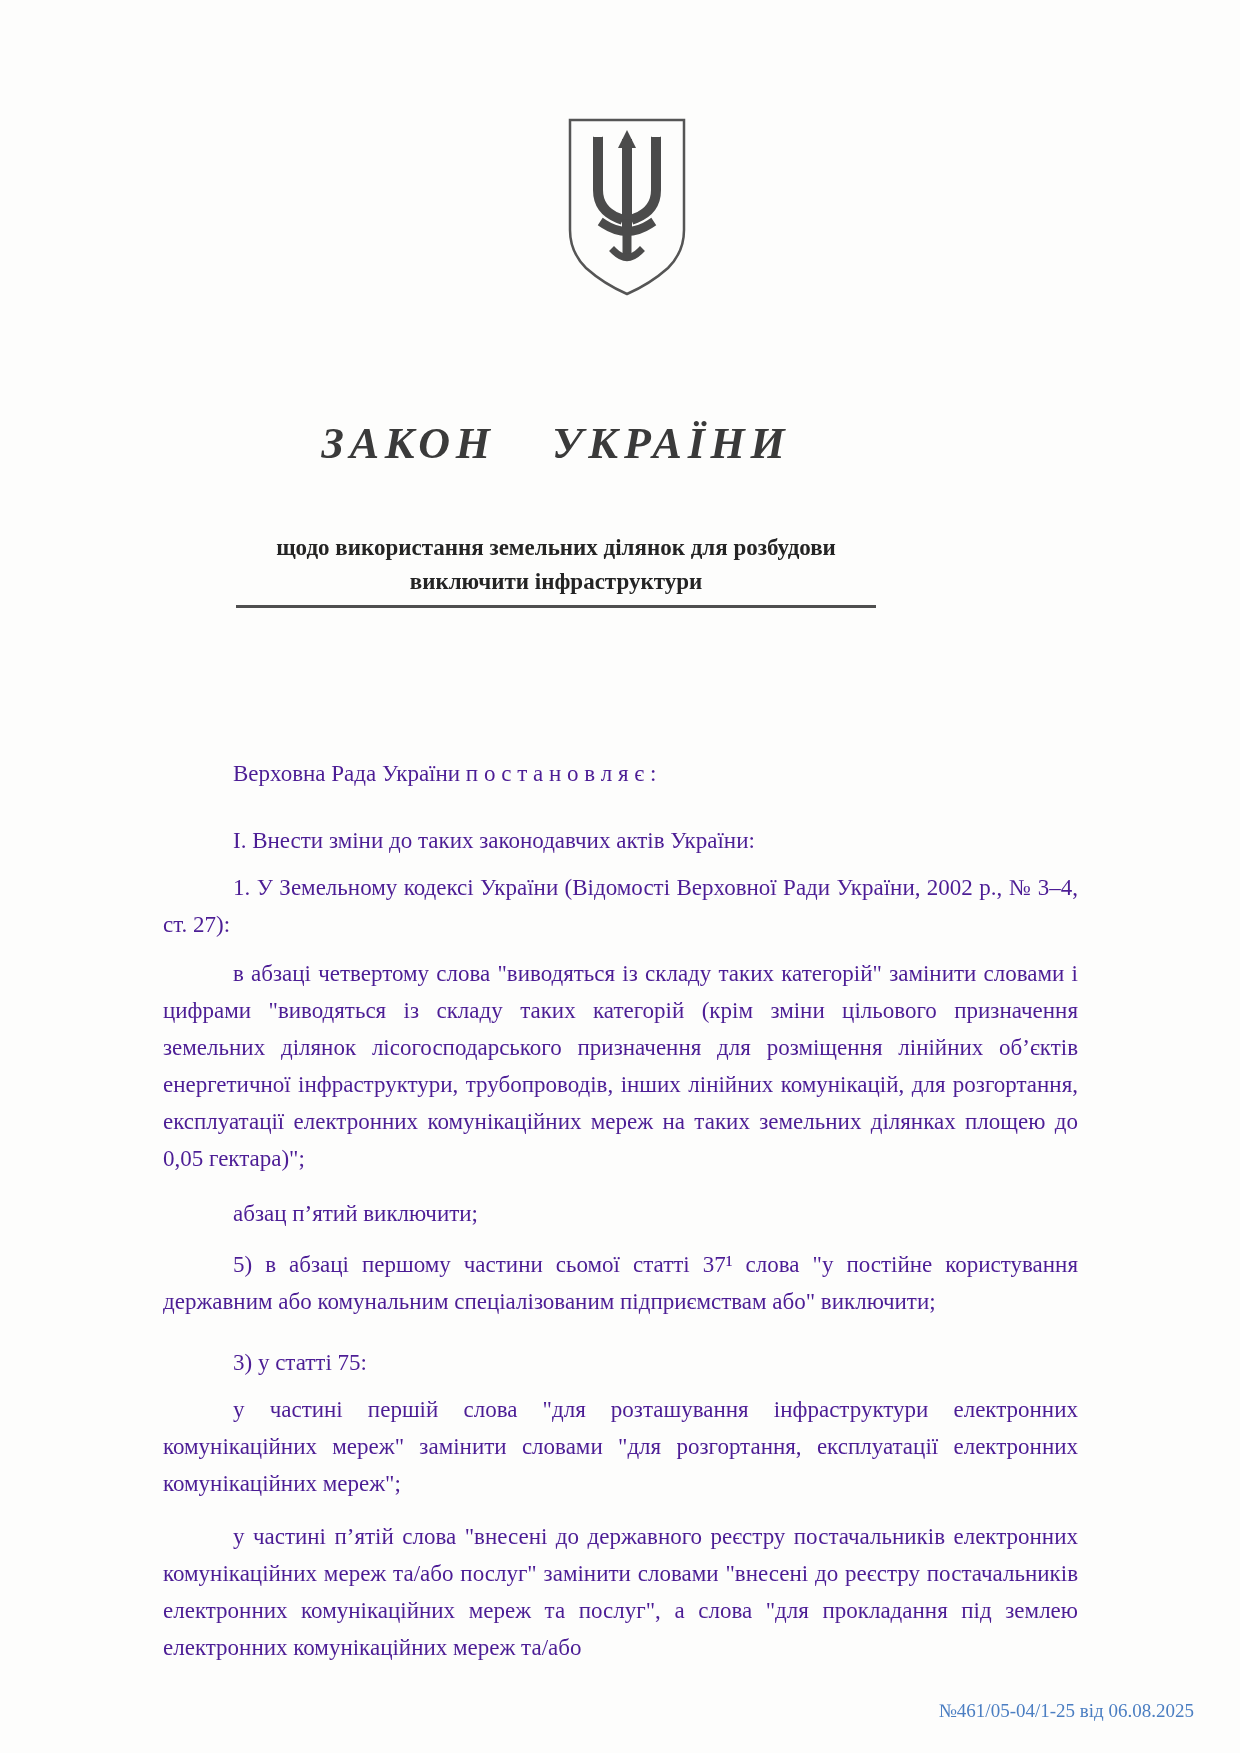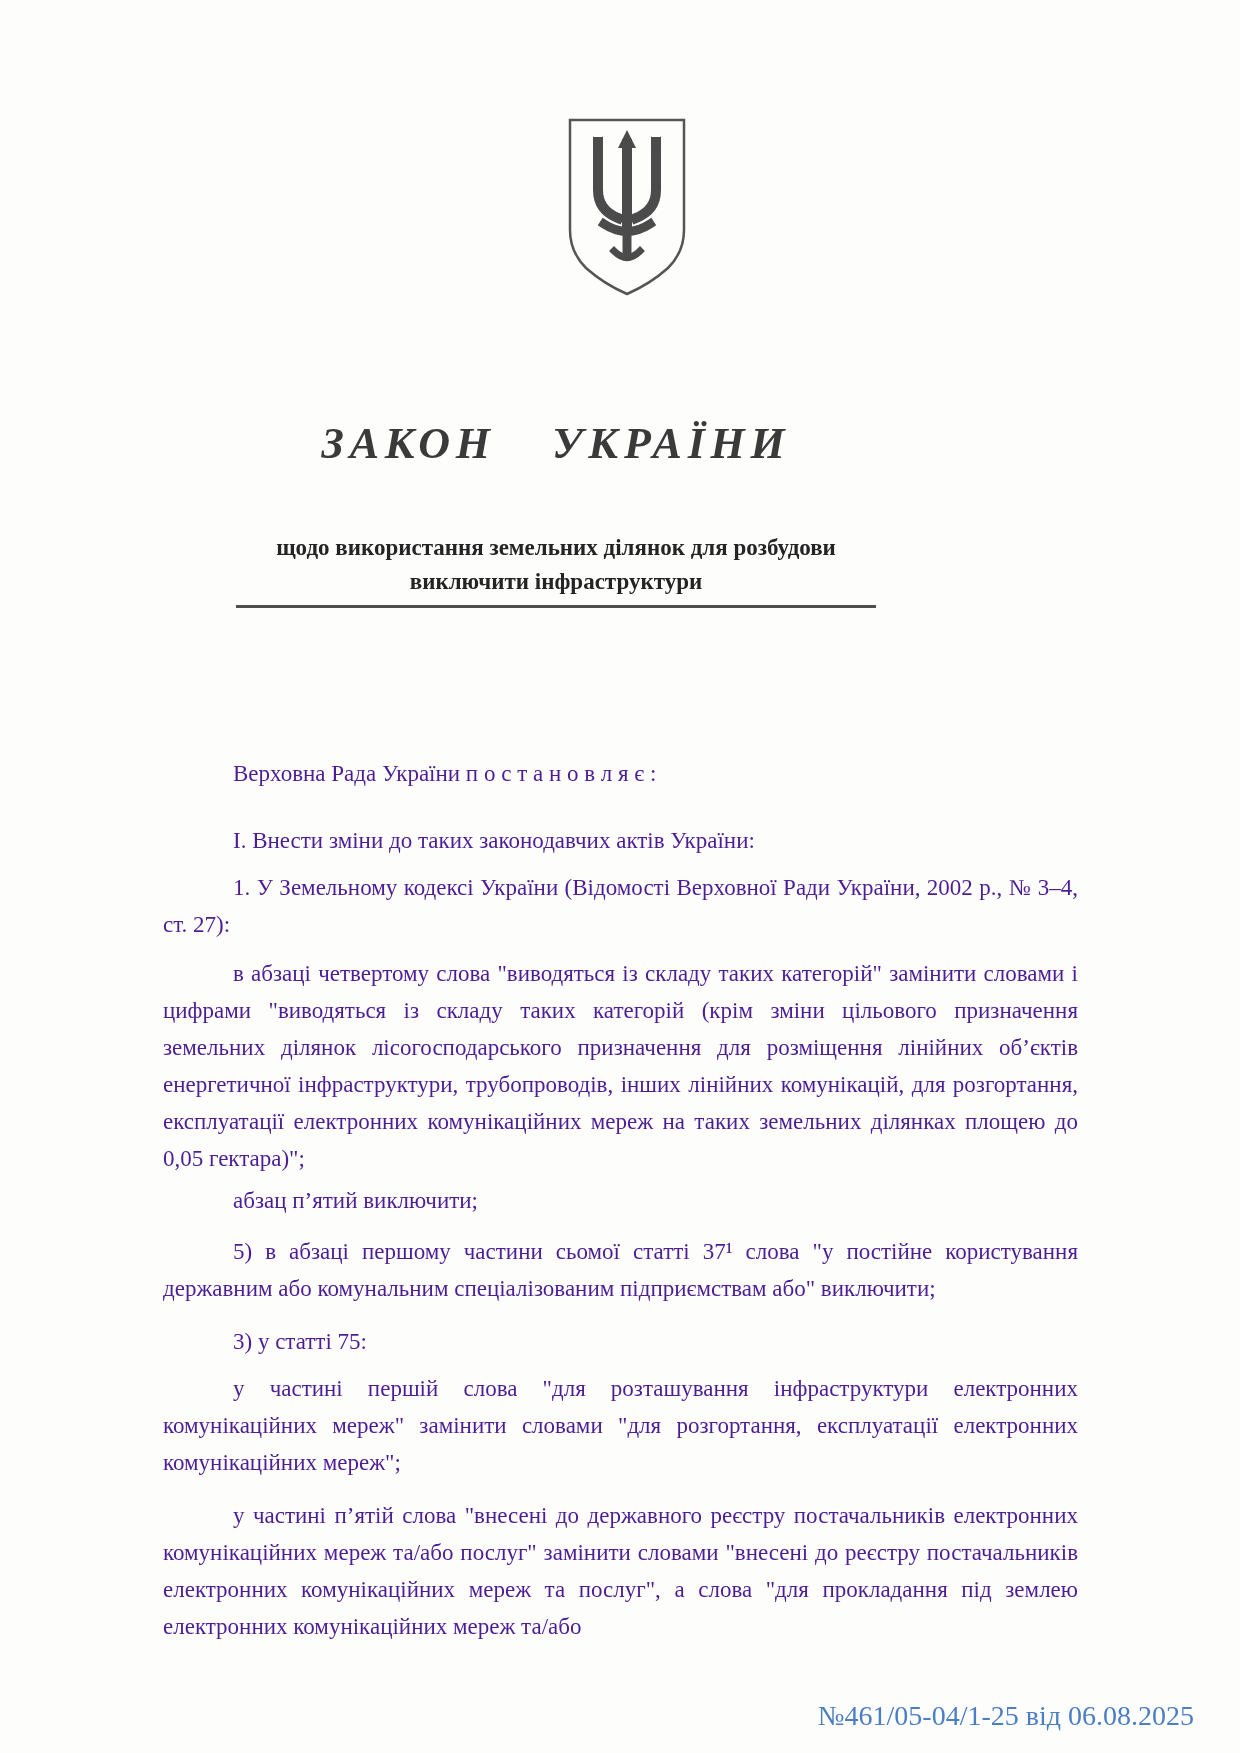--- a/index.html
+++ b/index.html
@@ -57,30 +57,30 @@
     margin:0;
     font-size:23px;
     line-height:37px;
     text-align:justify;
     text-align-last:left;
     text-indent:70px;
     color:#4c1d95;
   }
   .p-resolution{margin-top:755px;}
   .p-mt30{margin-top:30px;}
-  .p-mt18{margin-top:5px;}
+  .p-mt18{margin-top:18px;}
   .p-mt14{margin-top:14px;}
   .p-mt12{margin-top:12px;}
   .p-mt10{margin-top:10px;}
-  .p-mt8{margin-top:16px;}
+  .p-mt8{margin-top:24px;}
   .p-mt16{margin-top:16px;}
   .footer-number{
     position:absolute;
     right:46px;top:1700px;
-    font-size:28px;
+    font-size:19px;
     color:#4b7ec2;
   }
 </style>
 </head>
 <body>
 
 <div class="page">
 
   <div class="emblem">
     <svg viewBox="0 0 134 190" width="134" height="190" aria-hidden="true">

